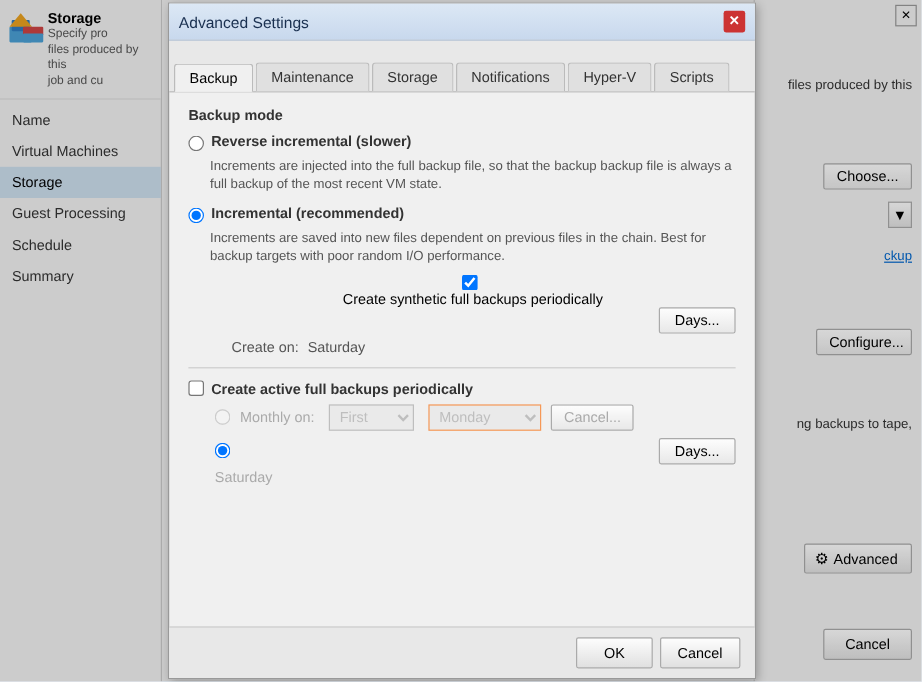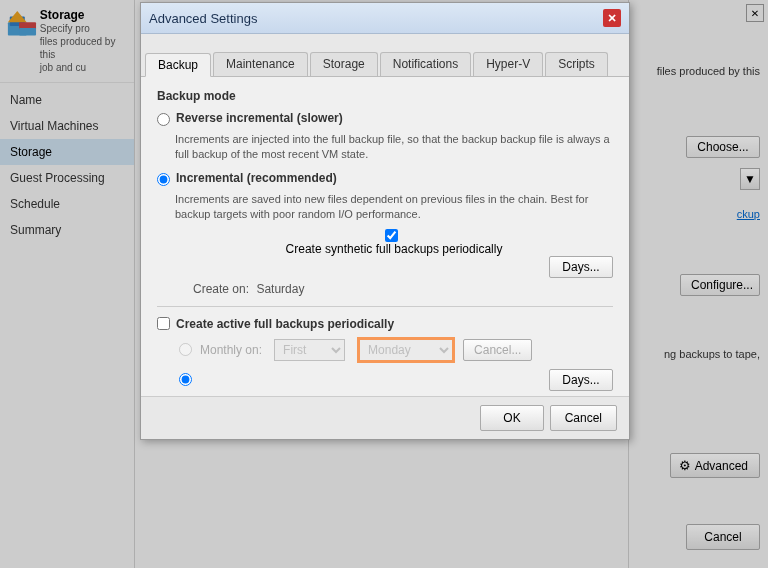--- a/index.html
+++ b/index.html
@@ -105,21 +105,21 @@
       height: 568px;
       background: rgba(0,0,0,0.15);
     }
 
     
     .dialog {
       position: absolute;
       top: 2px;
       left: 140px;
       width: 490px;
-      height: 438px;
+      height: 564px;
       background: #f0f0f0;
       border: 1px solid #999;
       box-shadow: 2px 2px 8px rgba(0,0,0,0.3);
       display: flex;
       flex-direction: column;
     }
 
     .dialog-titlebar {
       background: linear-gradient(to bottom, #dce8f5, #c8d8ed);
       padding: 6px 8px;
@@ -519,21 +519,21 @@
       <div class="sub-radio" style="display:flex;align-items:center;margin-left:22px;margin-bottom:6px;gap:4px;">
         <input type="radio" name="active-full-schedule" id="monthly" disabled="" style="margin-right: 4px;">
         <label for="monthly" class="sub-radio-label" style="color:#aaa;font-size:12px;margin-right:4px;">Monthly on:</label>
         <select class="inline-select" disabled="" style="font-size:12px;padding:2px 4px;border:1px solid #aaa;background:#e8e8e8;color:#aaa;min-width:55px;">
           <option>First</option>
           <option>Second</option>
           <option>Third</option>
           <option>Fourth</option>
           <option>Last</option>
         </select>
-        <select class="inline-select" disabled="" style="font-size:12px;padding:2px 4px;border:3px solid #f97316;background:#e8e8e8;color:#aaa;min-width:70px;">
+        <select class="inline-select" disabled="" style="font-size:12px;padding:2px 4px;border:1px solid #f97316;background:#e8e8e8;color:#aaa;min-width:70px;">
           <option>Monday</option>
           <option>Tuesday</option>
           <option>Wednesday</option>
           <option>Thursday</option>
           <option>Friday</option>
           <option>Saturday</option>
           <option>Sunday</option>
         </select>
         <button class="btn-small" disabled="" style="color:#aaa;">Cancel...</button>
       </div>

